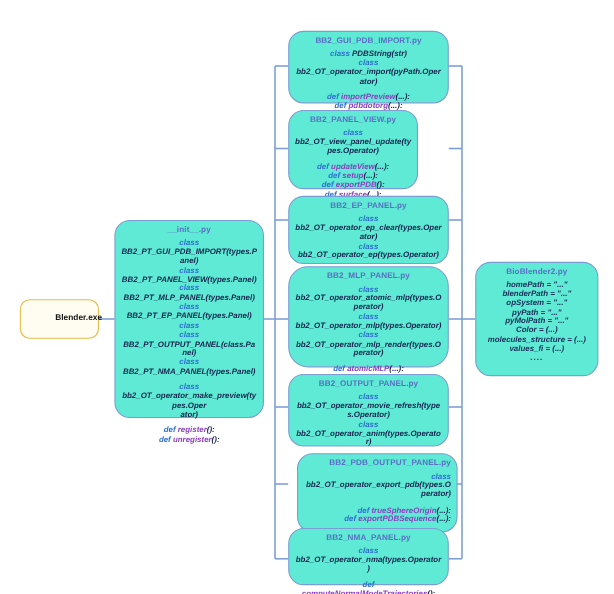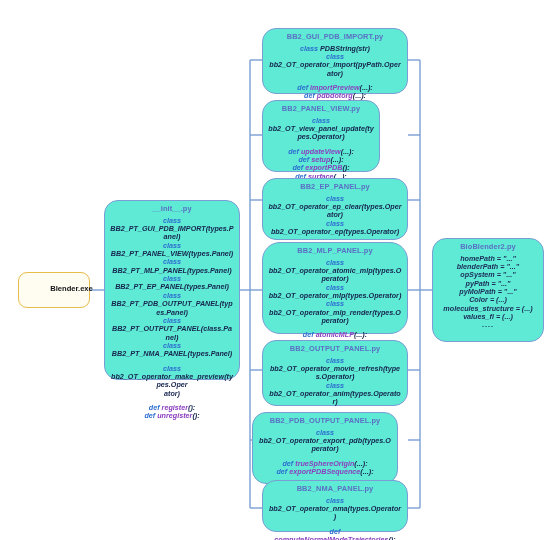--- a/index.html
+++ b/index.html
@@ -140,21 +140,20 @@
   <div class="node" style="left:104px; top:200px; width:136px; height:180px;">
     <div class="node-title">__init__.py</div>
 
     <div class="block">
       <div class="ln tight"><span class="kw">class</span></div>
       <div class="ln tight"><span class="cname">BB2_PT_GUI_PDB_IMPORT(types.Panel)</span></div>
       <div class="ln tight"><span class="kw">class</span> <span class="cname">BB2_PT_PANEL_VIEW(types.Panel)</span></div>
       <div class="ln tight"><span class="kw">class</span> <span class="cname">BB2_PT_MLP_PANEL(types.Panel)</span></div>
       <div class="ln tight"><span class="kw">class</span> <span class="cname">BB2_PT_EP_PANEL(types.Panel)</span></div>
       <div class="ln tight"><span class="kw">class</span></div>
-      <div class="ln tight"><span class="cname">BB2_PT_PDB_OUTPUT_PANEL(types.Panel)</span></div>
       <div class="ln tight"><span class="kw">class</span> <span class="cname">BB2_PT_OUTPUT_PANEL(class.Panel)</span></div>
       <div class="ln tight"><span class="kw">class</span> <span class="cname">BB2_PT_NMA_PANEL(types.Panel)</span></div>
     </div>
 
     <div class="gap"></div>
 
     <div class="block">
       <div class="ln tight"><span class="kw">class</span></div>
       <div class="ln tight"><span class="cname">bb2_OT_operator_make_preview(types.Oper</span></div>
       <div class="ln tight"><span class="cname">ator)</span></div>
@@ -228,21 +227,21 @@
       <div class="ln tight"><span class="kw">class</span></div>
       <div class="ln tight"><span class="cname">bb2_OT_operator_movie_refresh(types.Operator)</span></div>
       <div class="ln tight"><span class="kw">class</span> <span class="cname">bb2_OT_operator_anim(types.Operator)</span></div>
     </div>
     <div class="defs">
       <div class="ln tight"><span class="kw">def</span> <span class="fn">exportMovie</span><span class="pn">():</span></div>
       <div class="ln tight"><span class="kw">def</span> <span class="fn">surfacesDestroyer</span><span class="pn">():</span></div>
     </div>
   </div>
 
-  <div class="node" style="left:252px; top:412px; width:146px; height:72px;">
+  <div class="node" style="left:270px; top:412px; width:146px; height:72px;text-align:right;">
     <div class="node-title">BB2_PDB_OUTPUT_PANEL.py</div>
     <div class="block">
       <div class="ln tight"><span class="kw">class</span></div>
       <div class="ln tight"><span class="cname">bb2_OT_operator_export_pdb(types.Operator)</span></div>
     </div>
     <div class="defs">
       <div class="ln tight"><span class="kw">def</span> <span class="fn">trueSphereOrigin</span><span class="pn">(...):</span></div>
       <div class="ln tight"><span class="kw">def</span> <span class="fn">exportPDBSequence</span><span class="pn">(...):</span></div>
     </div>
   </div>

